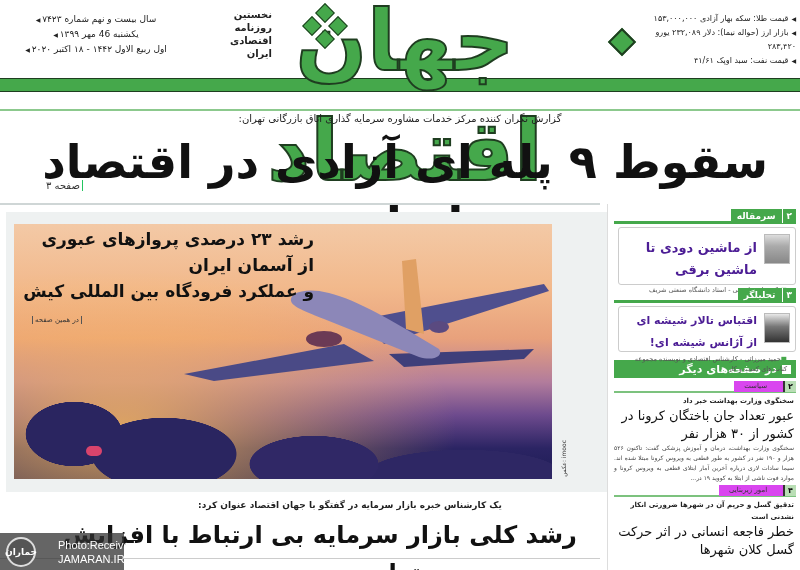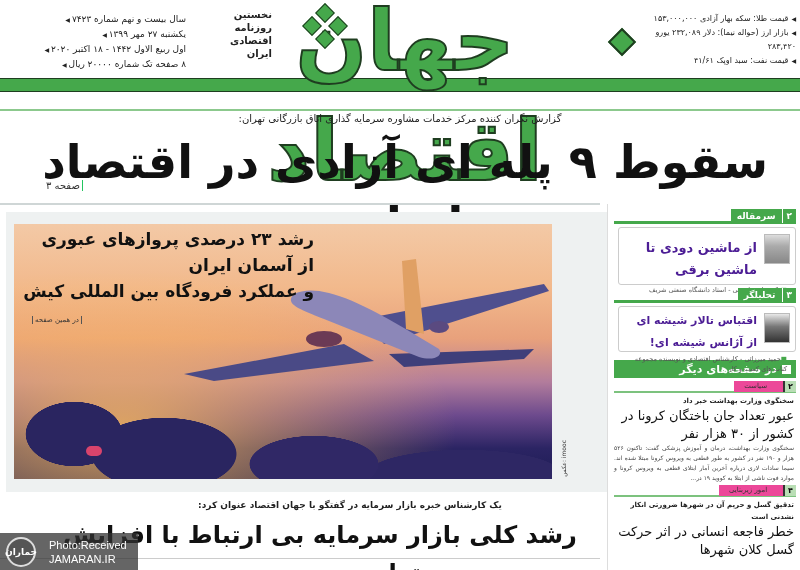--- a/index.html
+++ b/index.html
@@ -25,21 +25,21 @@
     }
     .logo-tagline {
       position: absolute; left: 208px; top: 8px; width: 64px;
       direction: rtl; text-align: right; font-size: 10px; font-weight: bold; line-height: 13px; color: #222;
     }
     .logo-diamond-right {
       position: absolute; left: 612px; top: 32px; width: 20px; height: 20px;
       background: #45a84b; border: 2px solid #1f3d20; transform: rotate(45deg);
     }
     .info-left {
-      position: absolute; left: 6px; top: 12px; width: 180px; direction: rtl; text-align: right;
+      position: absolute; left: 6px; top: 12px; width: 180px; direction: rtl; text-align: center;
       font-size: 9px; line-height: 14px; color: #222;
     }
     .info-right {
       position: absolute; left: 636px; top: 12px; width: 160px; direction: rtl; text-align: right;
       font-size: 8px; line-height: 14px; color: #222;
     }
     .info-row::before { content: "\25C0"; font-size: 6px; margin-left: 3px; color: #222; }
     .info-left .info-row::before { content: ""; margin: 0; }
     .info-left .info-row::after { content: " \25C0"; font-size: 6px; }
 
@@ -102,22 +102,22 @@
       font-size: 9px; font-weight: bold; color: #222;
     }
     .bottom-headline {
       position: absolute; left: 40px; top: 516px; width: 560px; direction: rtl; text-align: center;
       font-size: 24px; font-weight: bold; color: #111; line-height: 38px;
     }
     .rule-bottom { position: absolute; left: 0; top: 558px; width: 600px; height: 1px; background: #ccc; }
 
     
     .watermark {
-      position: absolute; left: 0; top: 533px; width: 138px; height: 37px; background: rgba(50,50,50,0.75);
-      display: flex; align-items: center; gap: 13px; padding-left: 6px;
+      position: absolute; left: 0; top: 533px; width: 124px; height: 37px; background: rgba(50,50,50,0.75);
+      display: flex; align-items: center; gap: 22px; padding-left: 6px;
     }
     .wm-logo {
       width: 30px; height: 30px; border-radius: 50%; border: 2px solid #ddd; background: #555;
       color: #fff; font-size: 9px; font-weight: bold; display: flex; align-items: center; justify-content: center;
     }
     .wm-text { font-family: "Liberation Sans", sans-serif; color: #fff; font-size: 11px; line-height: 14px; }
 
     
     .sidebar { position: absolute; left: 607px; top: 204px; width: 193px; height: 366px; border-left: 1px solid #ddd; }
     .section-header {
@@ -147,36 +147,35 @@
       margin: 8px 4px 4px 6px; height: 18px; direction: rtl; display: flex; align-items: center; background: #45a84b;
     }
     .other-sq { width: 9px; height: 9px; background: #fff; margin: 0 5px; }
     .other-label { color: #fff; font-size: 11px; font-weight: bold; }
 
     .sub-header {
       margin: 3px 4px 2px 6px; direction: rtl; display: flex; align-items: center; height: 11px;
       border-bottom: 2px solid #7cc27e;
     }
     .sub-num { background: #b9deb5; font-size: 8px; font-weight: bold; padding: 0 3px; height: 11px; line-height: 11px; border-left: 2px solid #333; }
-    .sub-label { background: #ec4899; font-size: 7px; padding: 0 16px 0 10px; height: 11px; line-height: 11px; color: #333; }
+    .sub-label { background: #d946ef; font-size: 7px; padding: 0 16px 0 10px; height: 11px; line-height: 11px; color: #333; }
 
     .story { direction: rtl; text-align: right; margin: 0 6px 0 6px; }
     .story-kicker { font-size: 7px; font-weight: bold; color: #222; line-height: 12px; }
     .story-title { font-size: 13px; font-weight: normal; color: #111; line-height: 18px; }
     .story-body { font-size: 6px; color: #444; line-height: 10px; text-align: justify; }
   </style>
 </head>
 <body>
 
 <div class="masthead">
   <div class="info-left">
     <div class="info-row">سال بیست و نهم شماره ۷۴۲۳</div>
-    <div class="info-row">یکشنبه ۲۷ مهر ۱۳۹۹</div>
+    <div class="info-row">یکشنبه 46 مهر ۱۳۹۹</div>
     <div class="info-row">اول ربیع الاول ۱۴۴۲ - ۱۸ اکتبر ۲۰۲۰</div>
-    <div class="info-row">۸ صفحه تک شماره ۲۰۰۰۰ ریال</div>
   </div>
 
   <div class="mast-bar"></div>
   <div class="logo-text">جهان اقتصاد</div>
   <div class="logo-diamonds">
     <span style="left:15px;top:0px;"></span>
     <span style="left:2px;top:13px;"></span>
     <span style="left:28px;top:13px;"></span>
     <span style="left:15px;top:26px;"></span>
   </div>

